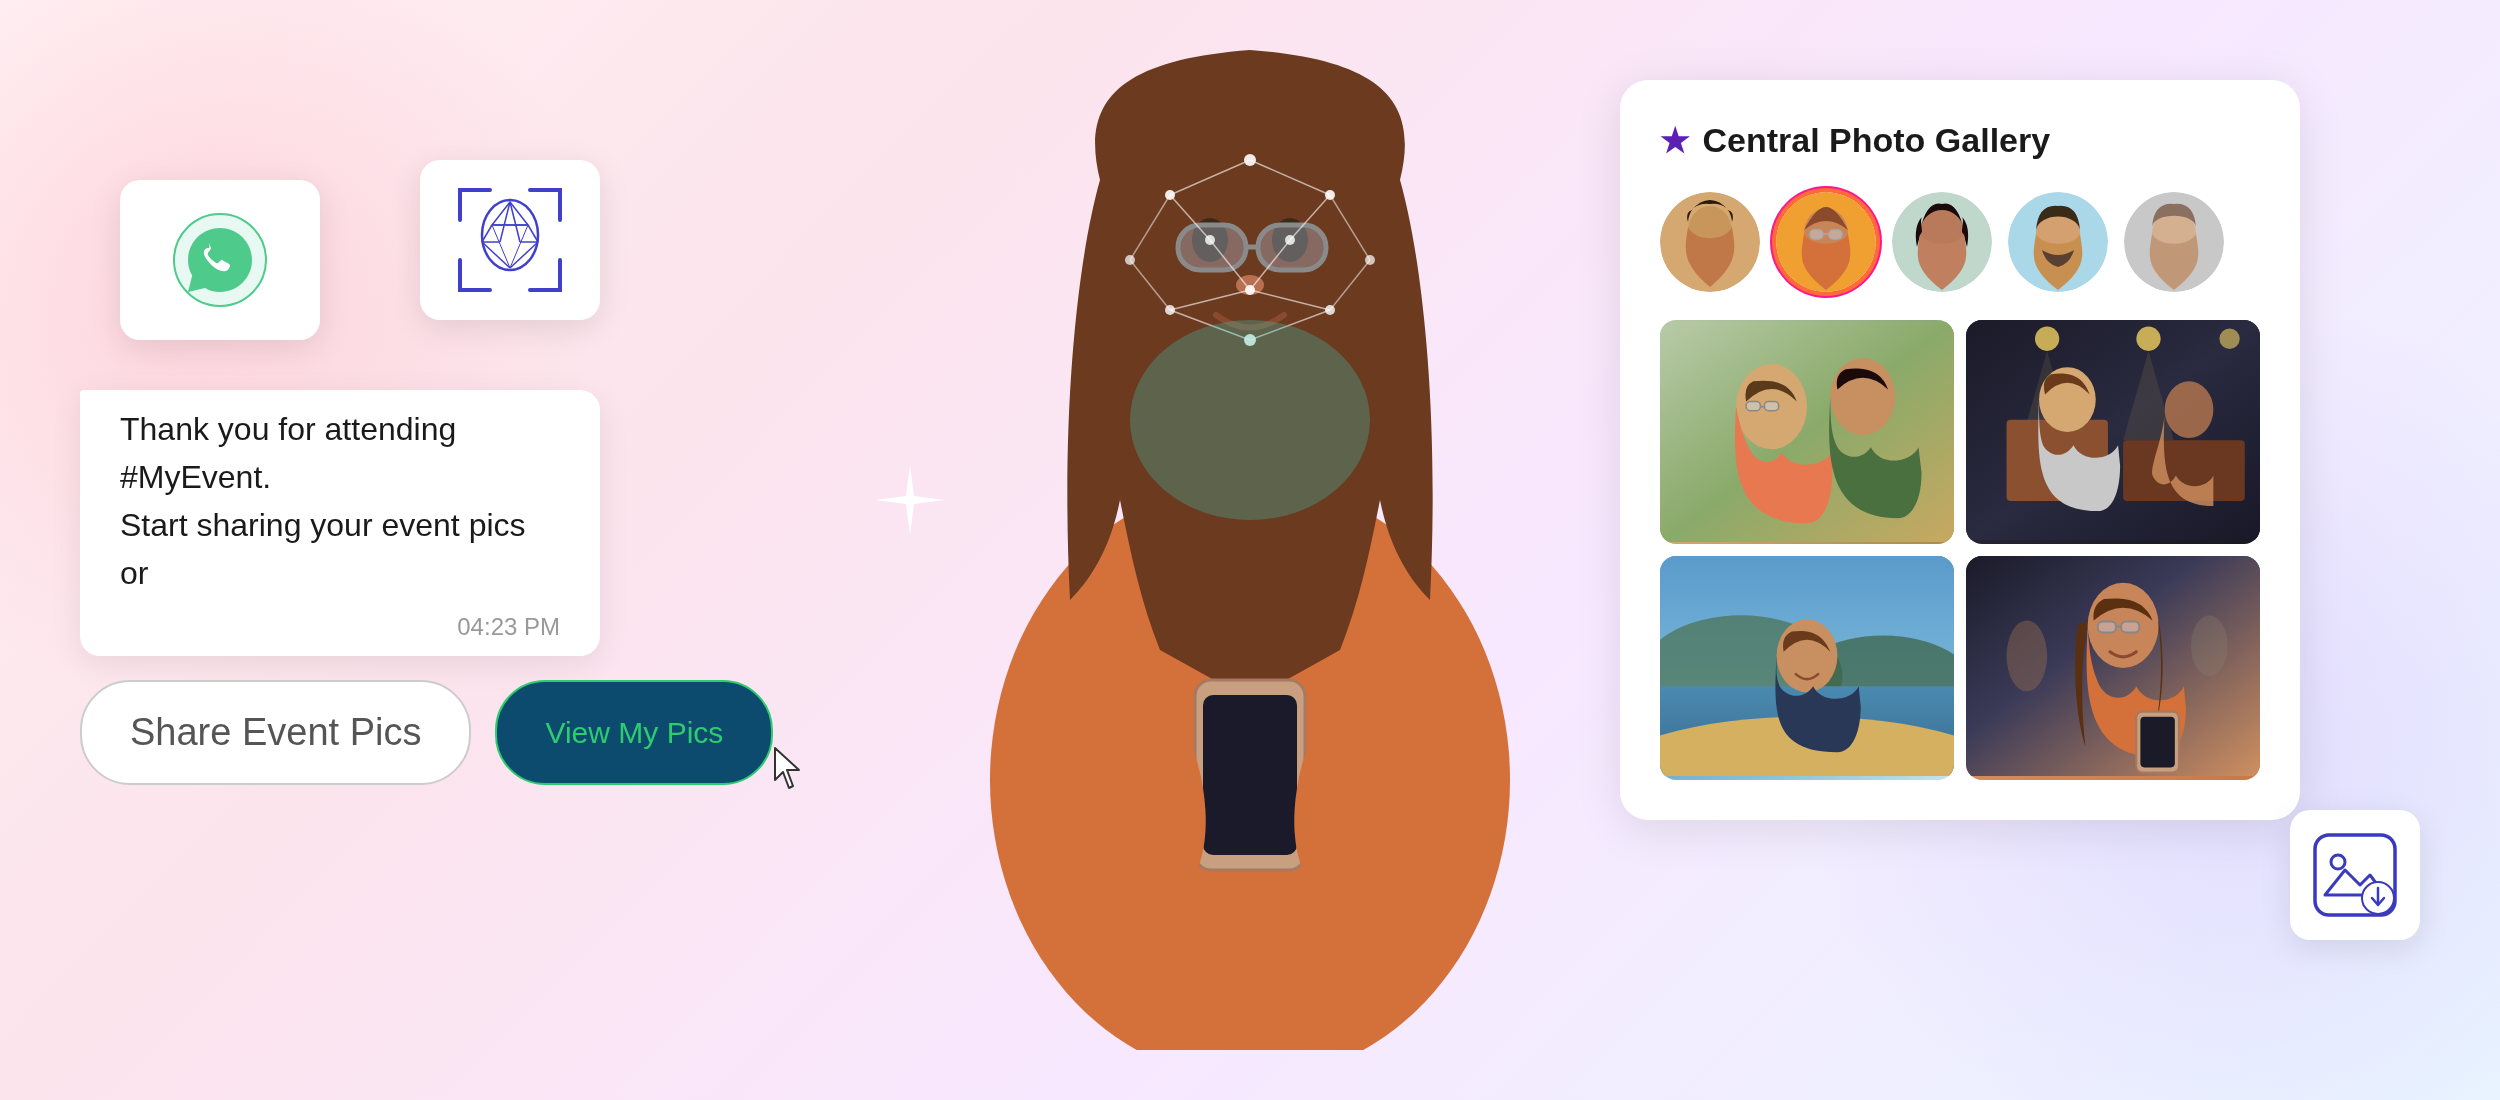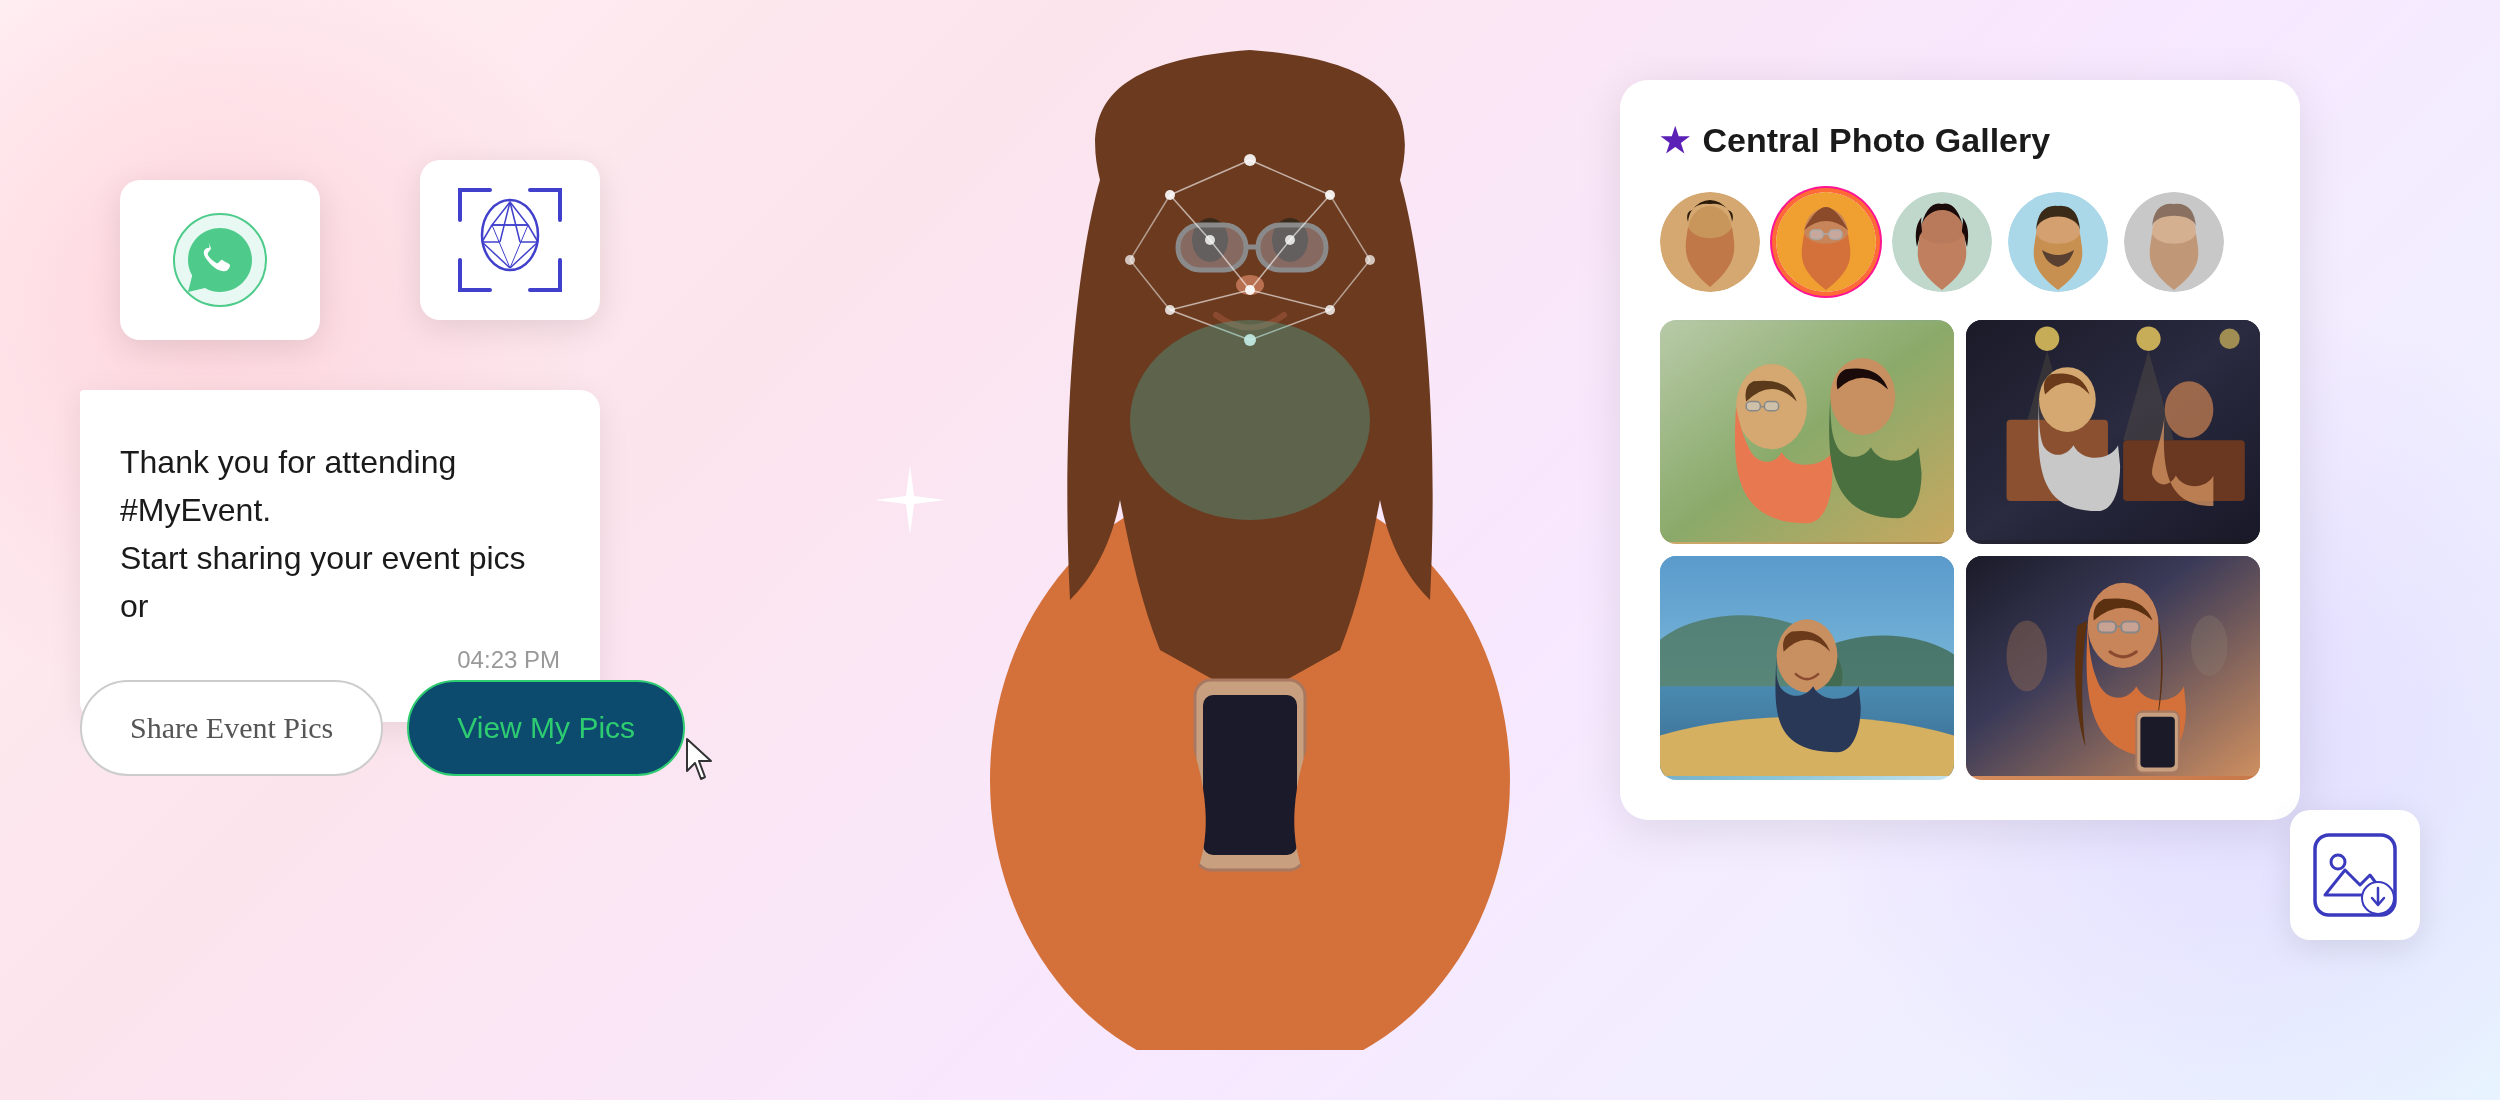--- a/index.html
+++ b/index.html
@@ -83,21 +83,21 @@
 
     
     .chat-bubble {
       position: absolute;
       left: 80px;
       top: 390px;
       width: 520px;
       background: white;
       border-radius: 20px;
       border-top-left-radius: 4px;
-      padding: 48px 40px;
+      padding: 15px 40px;
       box-shadow: 0 8px 32px rgba(0,0,0,0.08);
       z-index: 10;
     }
 
     .chat-bubble-text {
       font-size: 32px;
       line-height: 1.5;
       color: #1a1a1a;
       font-weight: 400;
     }
@@ -117,25 +117,24 @@
       display: flex;
       gap: 24px;
       z-index: 10;
     }
 
     .btn-share {
       padding: 29px 48px;
       border-radius: 50px;
       border: 2px solid #ccc;
       background: white;
-      font-size: 30px;
+      font-size: 38px;
       color: #555;
       cursor: pointer;
       font-weight: 400;
-      font-family: Liberation Serif, serif;
     }
 
     .btn-view {
       padding: 20px 48px;
       border-radius: 50px;
       border: 2px solid #2ecc71;
       background: #0c4a6e;
       font-size: 30px;
       color: #2ecc71;
       cursor: pointer;

